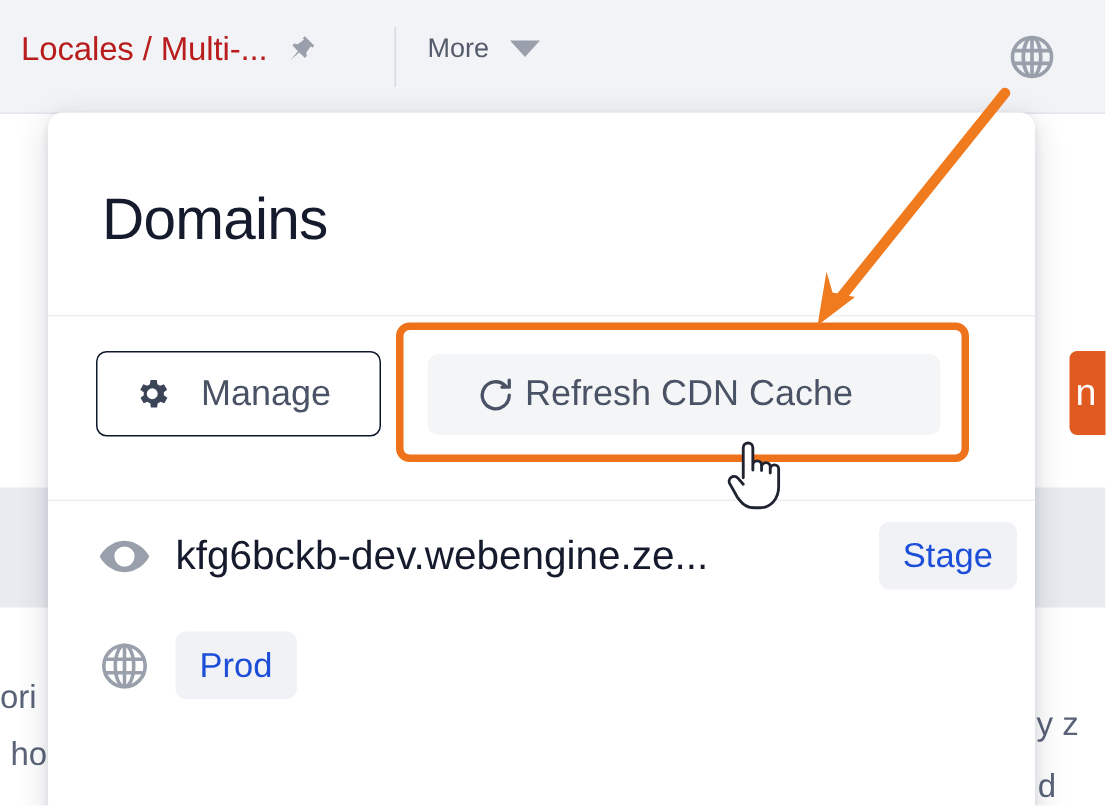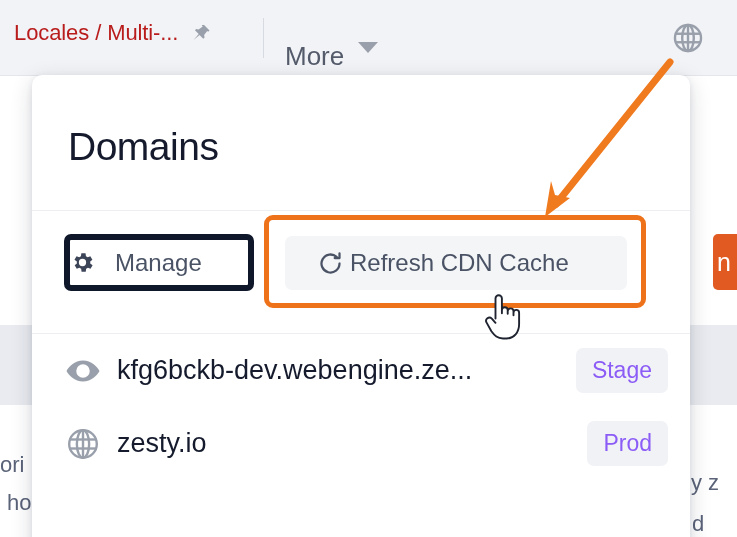--- a/index.html
+++ b/index.html
@@ -72,23 +72,22 @@
   #more-menu {
     position: absolute;
     left: 285px;
     top: 22px;
     display: flex;
     align-items: center;
     gap: 14px;
     cursor: pointer;
   }
   #more-label {
-    font-size: 26px;
+    font-size: 18px;
     color: #545b6b;
-    margin-top: 19px;
   }
   .caret-down {
     width: 0; height: 0;
     border-left: 10px solid transparent;
     border-right: 10px solid transparent;
     border-top: 11px solid #9aa0ab;
   }
 
   #globe-button {
     position: absolute;
@@ -183,25 +182,26 @@
     height: 122px;
   }
 
   #manage-button {
     position: absolute;
     left: 32px;
     top: 23px;
     width: 190px;
     height: 57px;
     background: #ffffff;
-    border: 6px solid #0f172a;
+    border: 1px solid #0f172a;
     border-radius: 7px;
     display: flex;
     align-items: center;
     box-sizing: border-box;
+    padding-left: 24px;
     gap: 20px;
     cursor: pointer;
   }
   #gear-icon { width: 25px; height: 25px; color: #3c4458; flex: none; }
   #manage-label { font-size: 24px; color: #4a5365; }
 
   #refresh-highlight {
     position: absolute;
     left: 232px;
     top: 4px;
@@ -235,42 +235,42 @@
     left: 0;
     top: 259px;
     width: 100%;
   }
   .domain-row {
     position: relative;
     height: 73px;
     display: flex;
     align-items: center;
     padding-left: 33px;
-    padding-right: 22px;
+    padding-right: 12px;
     box-sizing: border-box;
     cursor: pointer;
   }
   .domain-row-icon {
     width: 36px;
     height: 36px;
     color: #9aa0ab;
     flex: none;
     margin-right: 16px;
   }
   .domain-name {
     font-size: 27px;
     color: #151b2d;
     white-space: nowrap;
     overflow: hidden;
     flex: 1 1 auto;
   }
   .domain-badge {
     background: #f1f2f6;
     border-radius: 7px;
-    color: #8b5cf6;
+    color: #1d4ed8;
     font-size: 23px;
     padding: 9px 16px;
     flex: none;
   }
 
   
   #annotation-arrow {
     position: absolute;
     left: 0; top: 0;
     width: 737px;
@@ -380,21 +380,20 @@
     <div class="domain-row">
       <span class="domain-row-icon">
         <svg viewBox="0 0 24 24" width="36" height="36" fill="none" stroke="currentColor" stroke-width="1.6">
           <circle cx="12" cy="12" r="9.2"></circle>
           <ellipse cx="12" cy="12" rx="4.1" ry="9.2"></ellipse>
           <line x1="3" y1="9" x2="21" y2="9"></line>
           <line x1="3" y1="15" x2="21" y2="15"></line>
           <line x1="12" y1="2.8" x2="12" y2="21.2"></line>
         </svg>
       </span>
-      <span class="domain-name">zesty.io</span>
       <span class="domain-badge">Prod</span>
     </div>
 
   </div>
 </div>
 
 <svg id="annotation-arrow" viewBox="0 0 737 537">
   <line x1="670" y1="62" x2="556" y2="204" stroke="#f07a1e" stroke-width="7" stroke-linecap="round"></line>
   <polygon points="545,217 570,198 555,195 551,181" fill="#f07a1e"></polygon>
 </svg>

